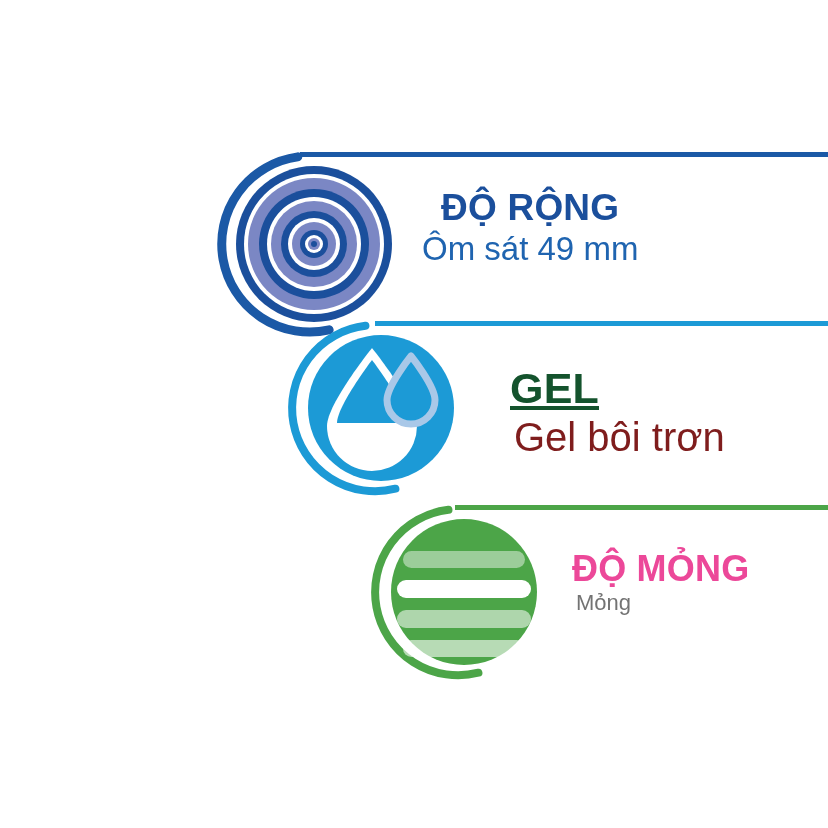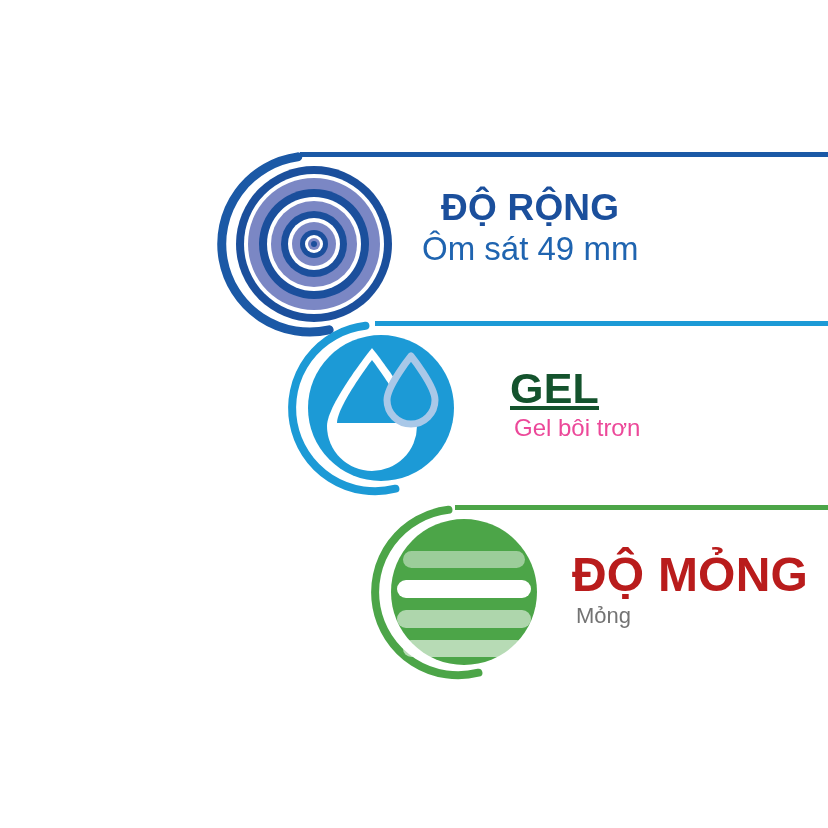--- a/index.html
+++ b/index.html
@@ -60,24 +60,24 @@
     line-height: 1.12;
     margin: 4px;
   }
 
   
   #row-width .title    { font-size: 37px; color: #1B4F9C; text-align: center; }
   #row-width .subtitle { font-size: 33px; color: #1F64B0; }
 
   
   #row-gel .title      { font-size: 43px; color: #14532d; text-decoration: underline; }
-  #row-gel .subtitle   { font-size: 24px; color: #ec4899; }
+  #row-gel .subtitle   { font-size: 40px; color: #7f1d1d; }
 
   
-  #row-thin .title     { font-size: 48px; color: #b91c1c; }
+  #row-thin .title     { font-size: 36px; color: #ec4899; }
   #row-thin .subtitle  { font-size: 22px; color: #737373; }
 </style>
 </head>
 <body>
 
 <div id="canvas">
 
   <div class="feature-row" id="row-width">
 
     <div class="connector" style="left:300px; top:152px; width:528px; background:#1B59A6;"></div>

